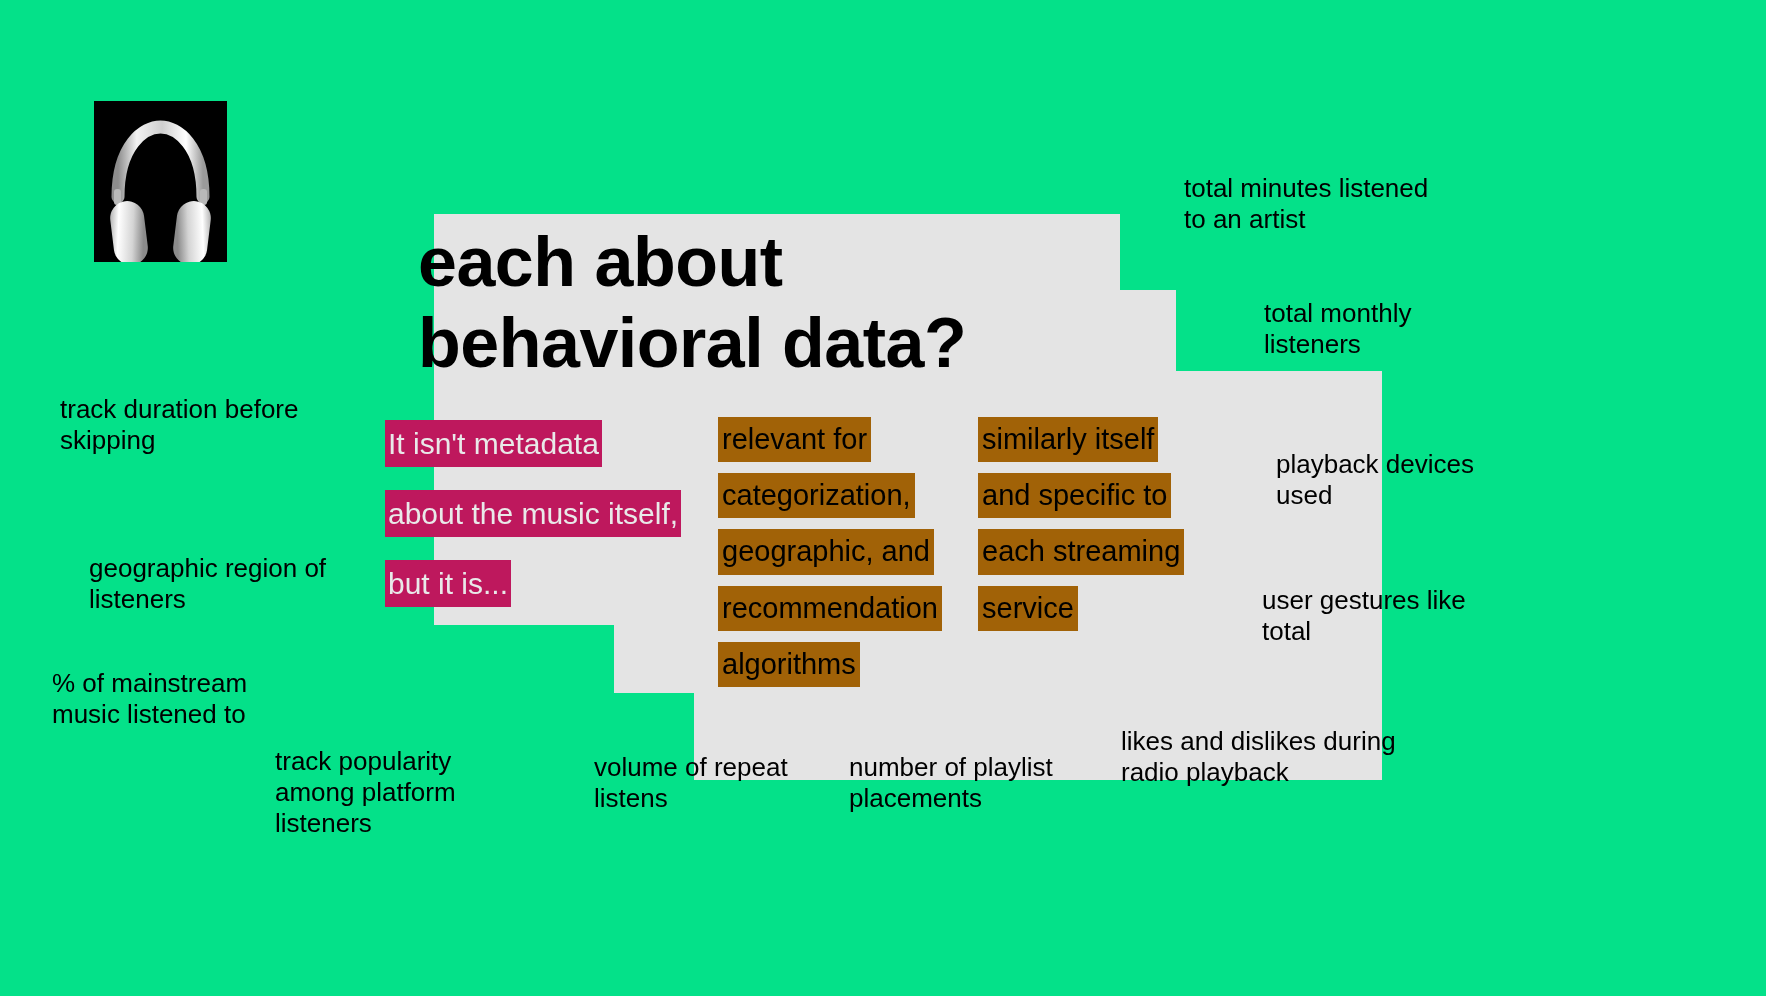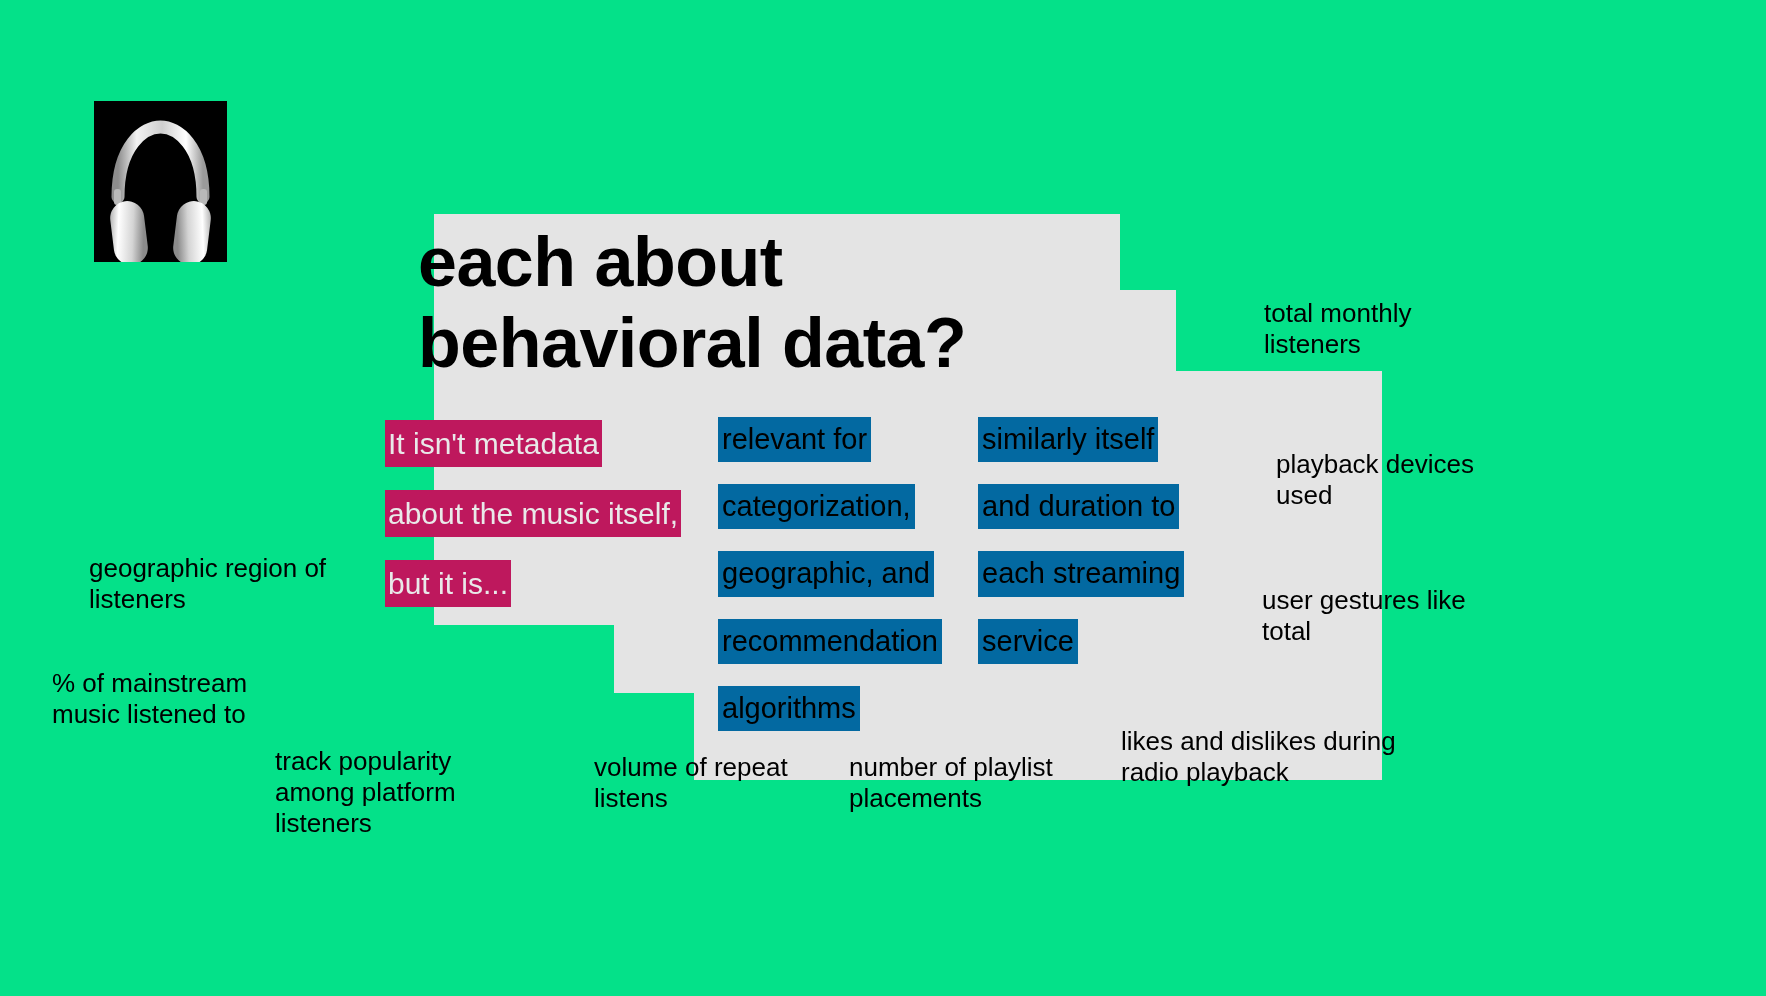--- a/index.html
+++ b/index.html
@@ -72,23 +72,23 @@
 
   
   .yellow-col {
     position:absolute;
     font-size:29px;
     line-height:1.42;
     color:#000;
   }
   .yellow-col .yl-line {
     display:table;
-    background:#0369a1;
+    background:#a16207;
     padding:2px 4px;
-    margin-bottom:22px;
+    margin-bottom:11px;
     white-space:nowrap;
   }
   .col-1 { left:718px; top:417px; }
   .col-2 { left:978px; top:417px; }
 
   
   .label {
     position:absolute;
     color:#000;
     font-size:26px;
@@ -165,31 +165,35 @@
   <div class="yellow-col col-1">
     <span class="yl-line">relevant for</span>
     <span class="yl-line">categorization,</span>
     <span class="yl-line">geographic, and</span>
     <span class="yl-line">recommendation</span>
     <span class="yl-line">algorithms</span>
   </div>
 
   <div class="yellow-col col-2">
     <span class="yl-line">similarly itself</span>
-    <span class="yl-line">and duration to</span>
+    <span class="yl-line">and specific to</span>
     <span class="yl-line">each streaming</span>
     <span class="yl-line">service</span>
   </div>
 
+  <div class="label lbl-total-minutes">total minutes listened
+to an artist</div>
   <div class="label lbl-total-monthly">total monthly
 listeners</div>
   <div class="label lbl-playback-devices">playback devices
 used</div>
   <div class="label lbl-user-gestures">user gestures like
 total</div>
+  <div class="label lbl-track-duration">track duration before
+skipping</div>
   <div class="label lbl-geographic">geographic region of
 listeners</div>
   <div class="label lbl-mainstream">% of mainstream
 music listened to</div>
   <div class="label lbl-track-popularity">track popularity
 among platform
 listeners</div>
   <div class="label lbl-volume-repeat">volume of repeat
 listens</div>
   <div class="label lbl-playlist-placement">number of playlist

